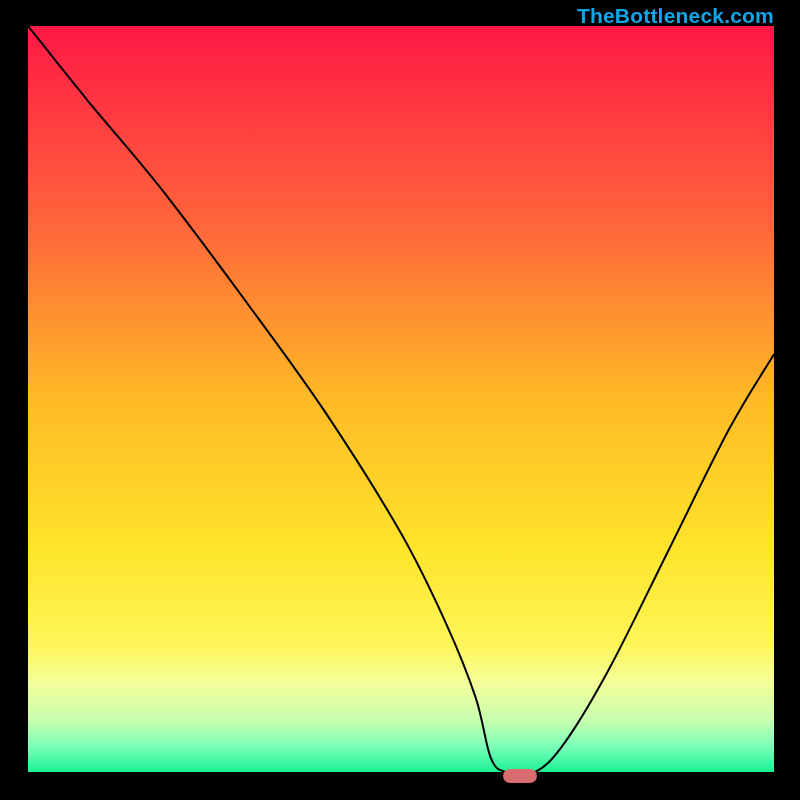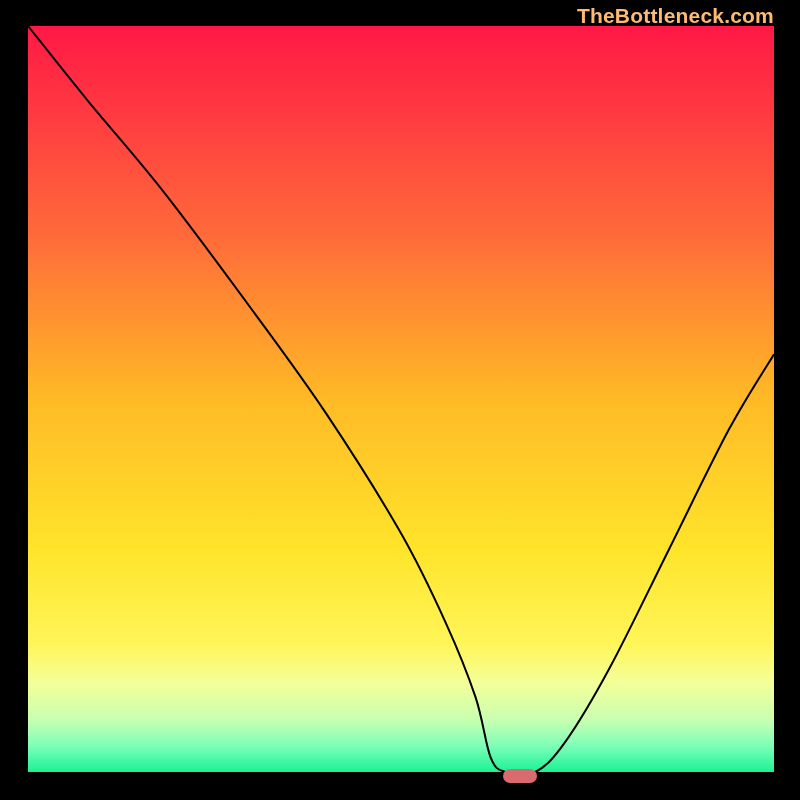--- a/index.html
+++ b/index.html
@@ -31,21 +31,21 @@
     position: absolute;
     inset: 0;
   }
   .watermark {
     position: absolute;
     top: 4px;
     right: 26px;
     font-family: Arial, Helvetica, sans-serif;
     font-size: 21px;
     font-weight: 600;
-    color: #fdba74;
+    color: #0ea5e9;
     letter-spacing: 0.2px;
   }
   .marker {
     position: absolute;
     width: 34px;
     height: 14px;
     border-radius: 7px;
     background: #d96a6f;
     transform: translate(-50%, -50%);
   }

